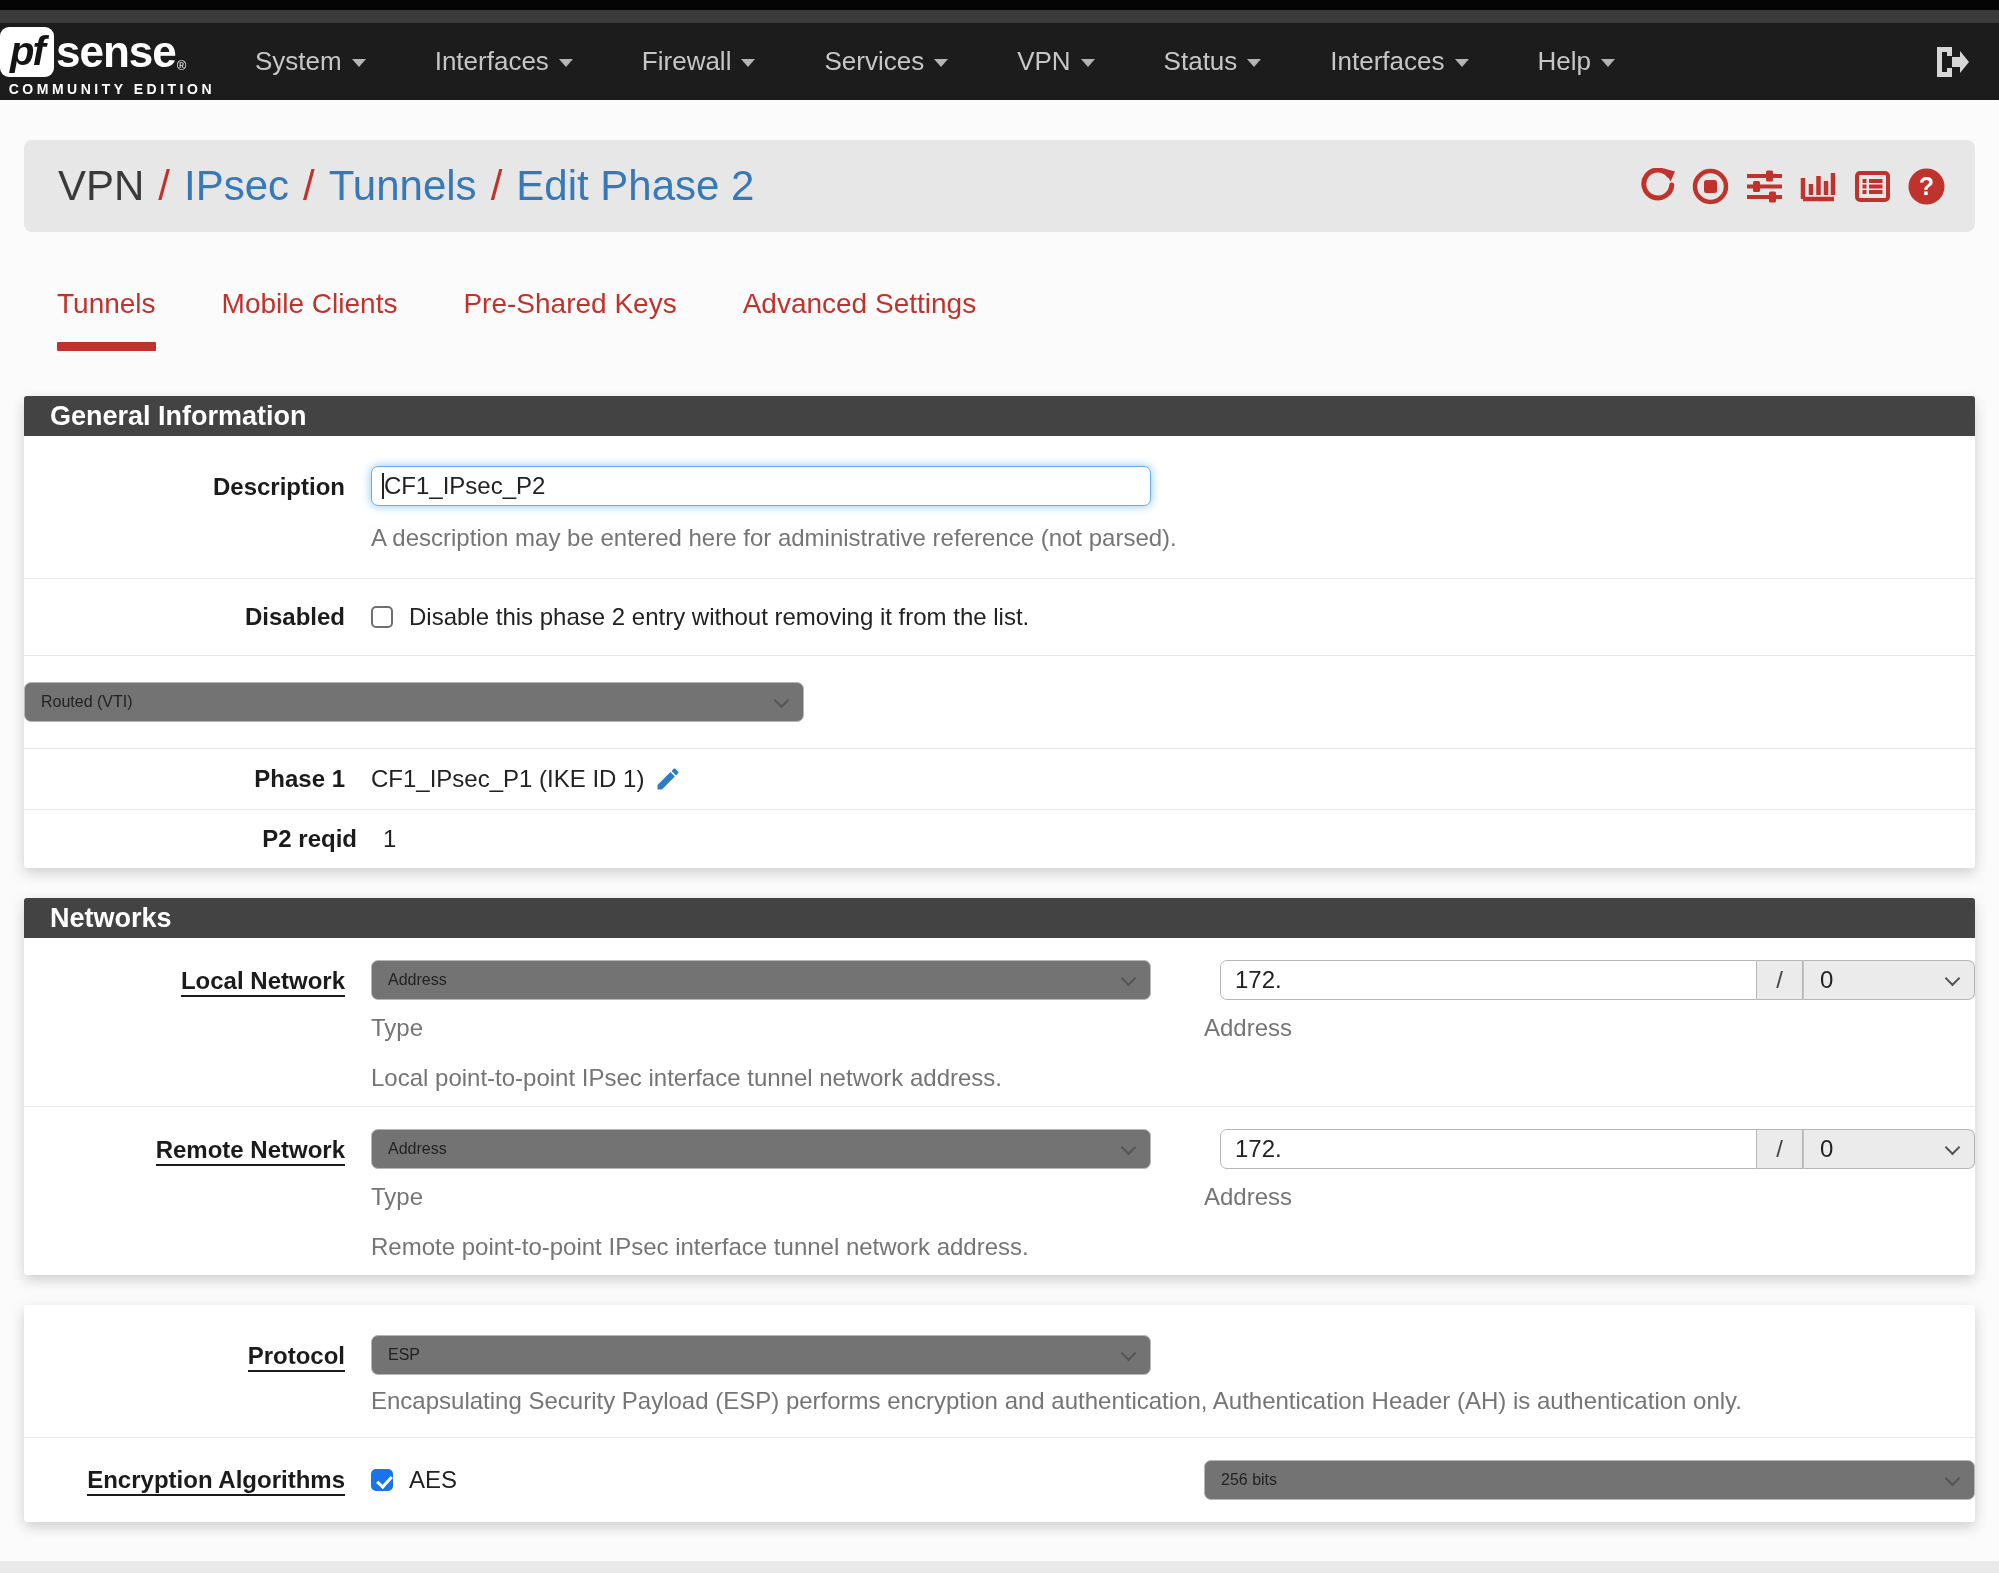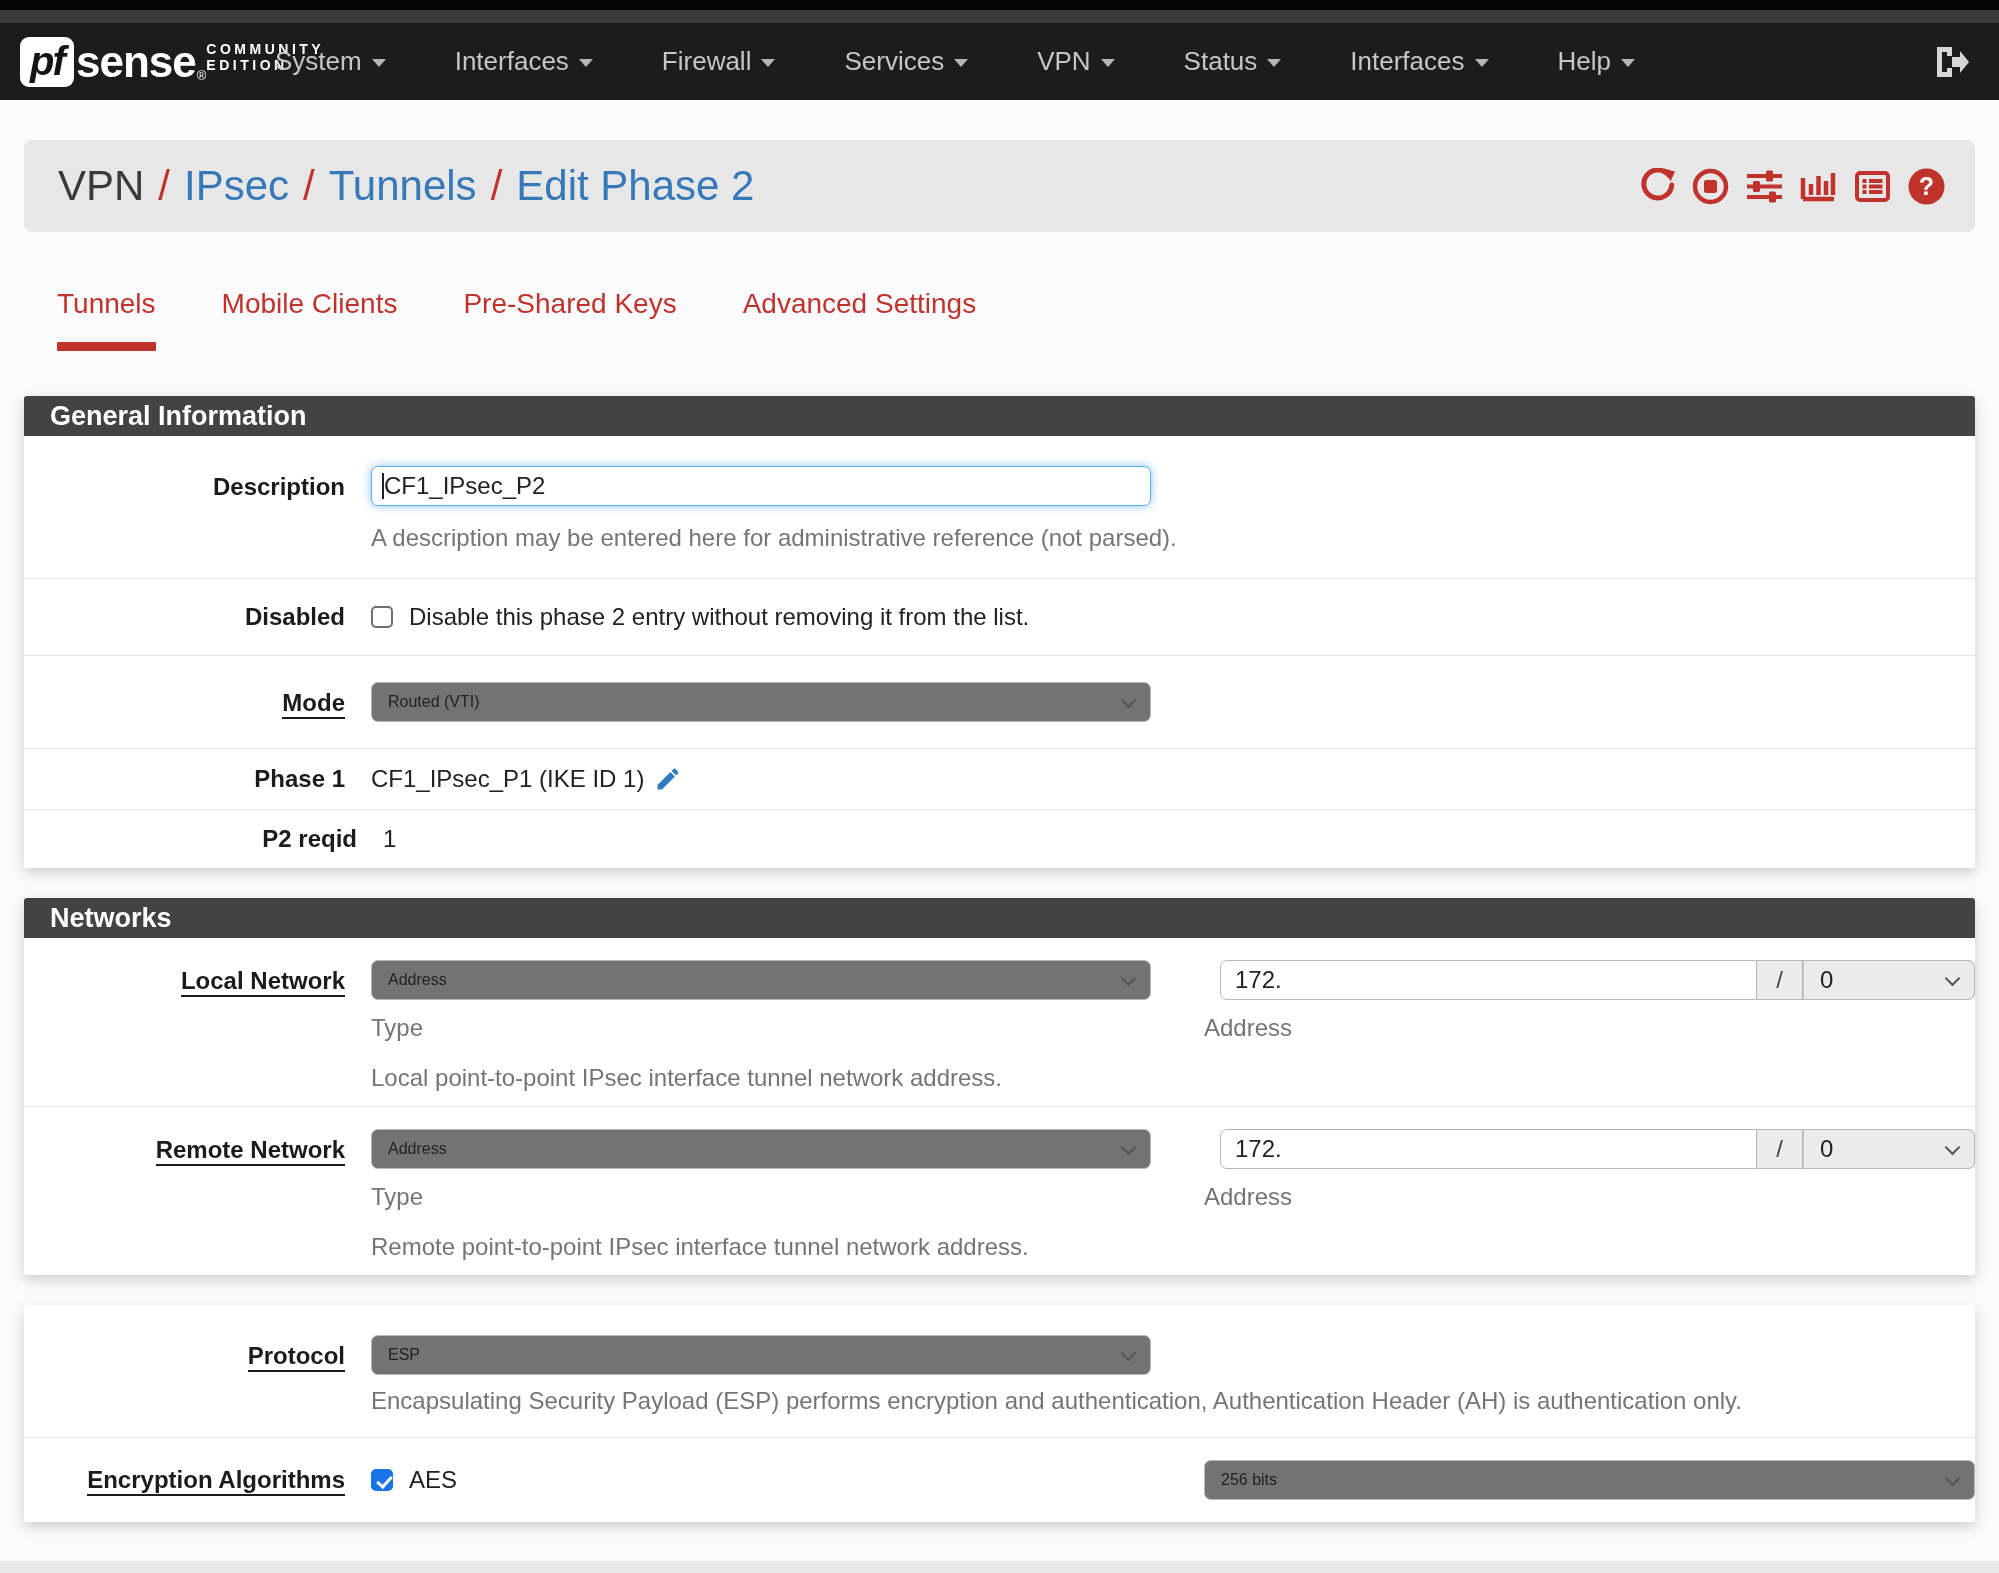--- a/index.html
+++ b/index.html
@@ -3,21 +3,21 @@
 <meta charset="utf-8">
 <style>
   * { margin:0; padding:0; box-sizing:border-box; }
   html,body { width:1999px; height:1573px; overflow:hidden;
     font-family:"Liberation Sans","DejaVu Sans",sans-serif; background:#e9e9e9; }
 
   
   .strip1 { height:10px; background:#050505; }
   .strip2 { height:13px; background:#3a3a3a; }
   .navbar { height:77px; background:#1c1c1c; display:flex; align-items:center; }
-  .brand { display:flex; flex-direction:row; margin-left:20px; width:215px; }
+  .brand { display:flex; flex-direction:column; width:215px;text-align:right; }
   .brand-row { display:flex; align-items:center; }
   .pf-box { background:#fff; color:#141414; border-radius:9px; width:54px; height:50px;
     display:flex; align-items:center; justify-content:center;
     font-size:40px; font-weight:bold; font-style:italic; letter-spacing:-2px; }
   .brand-sense { color:#fff; font-size:44px; font-weight:bold; letter-spacing:-1px; margin-left:2px; }
   .brand-reg { color:#fff; font-size:13px; align-self:flex-end; margin:0 0 4px 1px; }
   .brand-edition { color:#fff; font-size:14px; font-weight:bold; letter-spacing:3.5px; margin-top:4px; }
   .nav-items { display:flex; gap:69px; margin-left:40px; }
   .nav-item { color:#c6c6c6; font-size:26px; display:flex; align-items:center; gap:10px; cursor:pointer; }
   .nav-caret { width:0; height:0; border-left:7px solid transparent; border-right:7px solid transparent;
@@ -245,21 +245,20 @@
       <div class="frow" style="padding:24px 0;">
         <div class="lblcol">Disabled</div>
         <div class="ctlcol">
           <div class="cbrow">
             <span class="cb"></span>
             <span>Disable this phase 2 entry without removing it from the list.</span>
           </div>
         </div>
       </div>
       <div class="frow" style="padding:26px 0;">
-        <div class="lblcol" style="padding-top:7px;"><span class="ul">Mode</span></div>
         <div class="ctlcol">
           <div class="sel">
               <span>Routed (VTI)</span>
               <span class="chev"></span>
             </div>
         </div>
       </div>
       <div class="frow" style="padding:16px 0;">
         <div class="lblcol" style="align-self:center;">Phase 1</div>
         <div class="ctlcol p1row">

